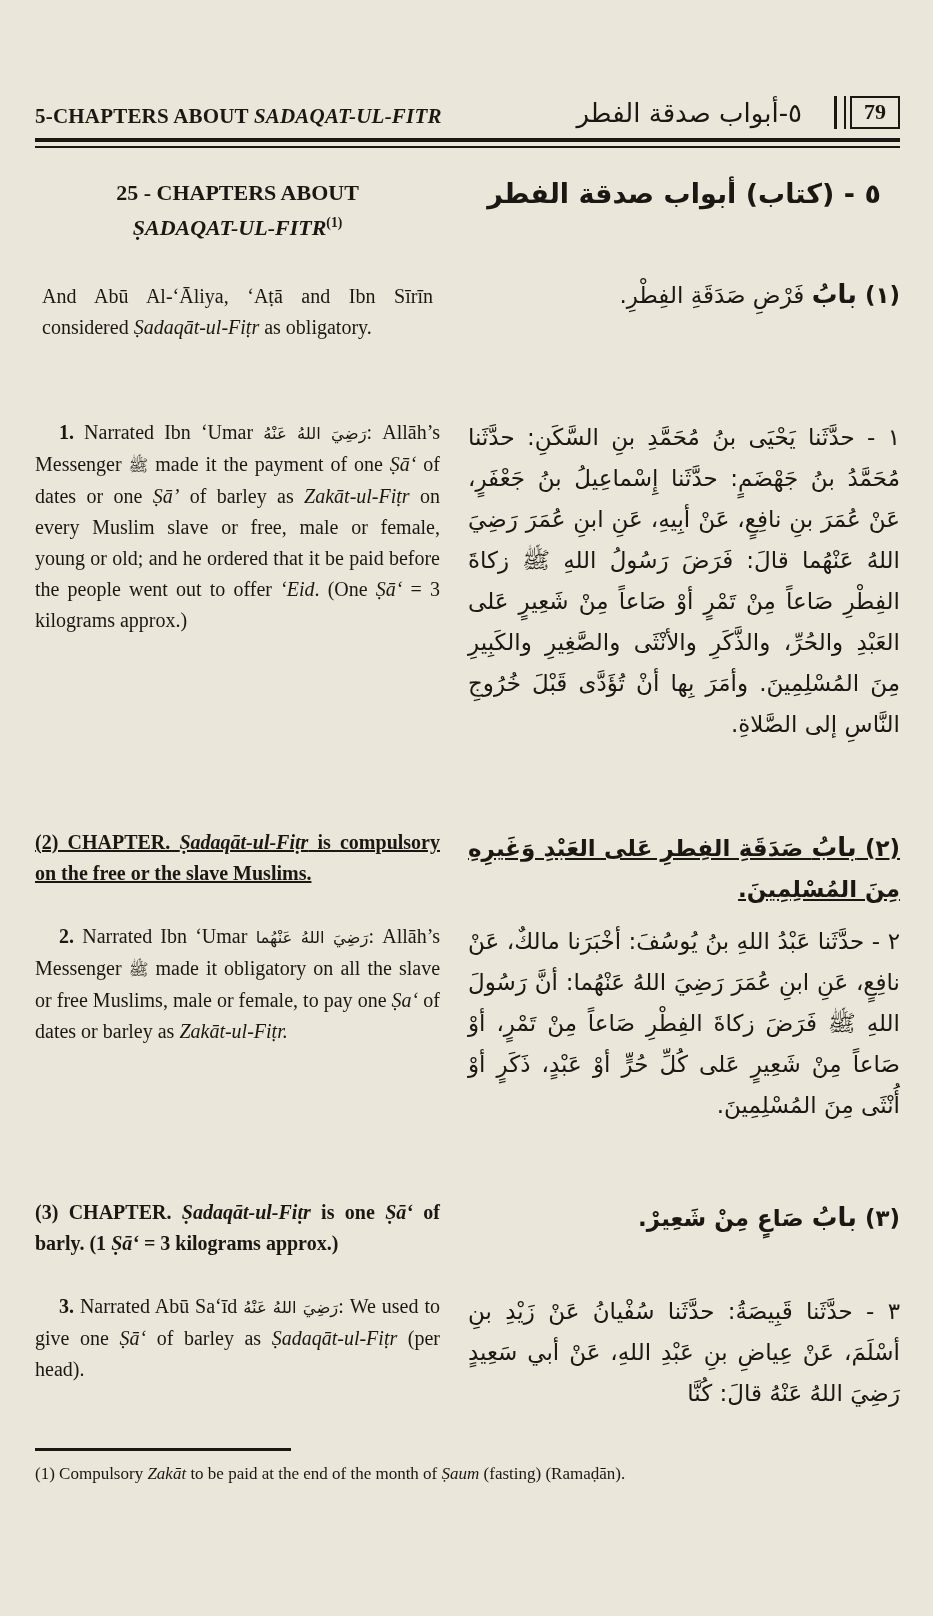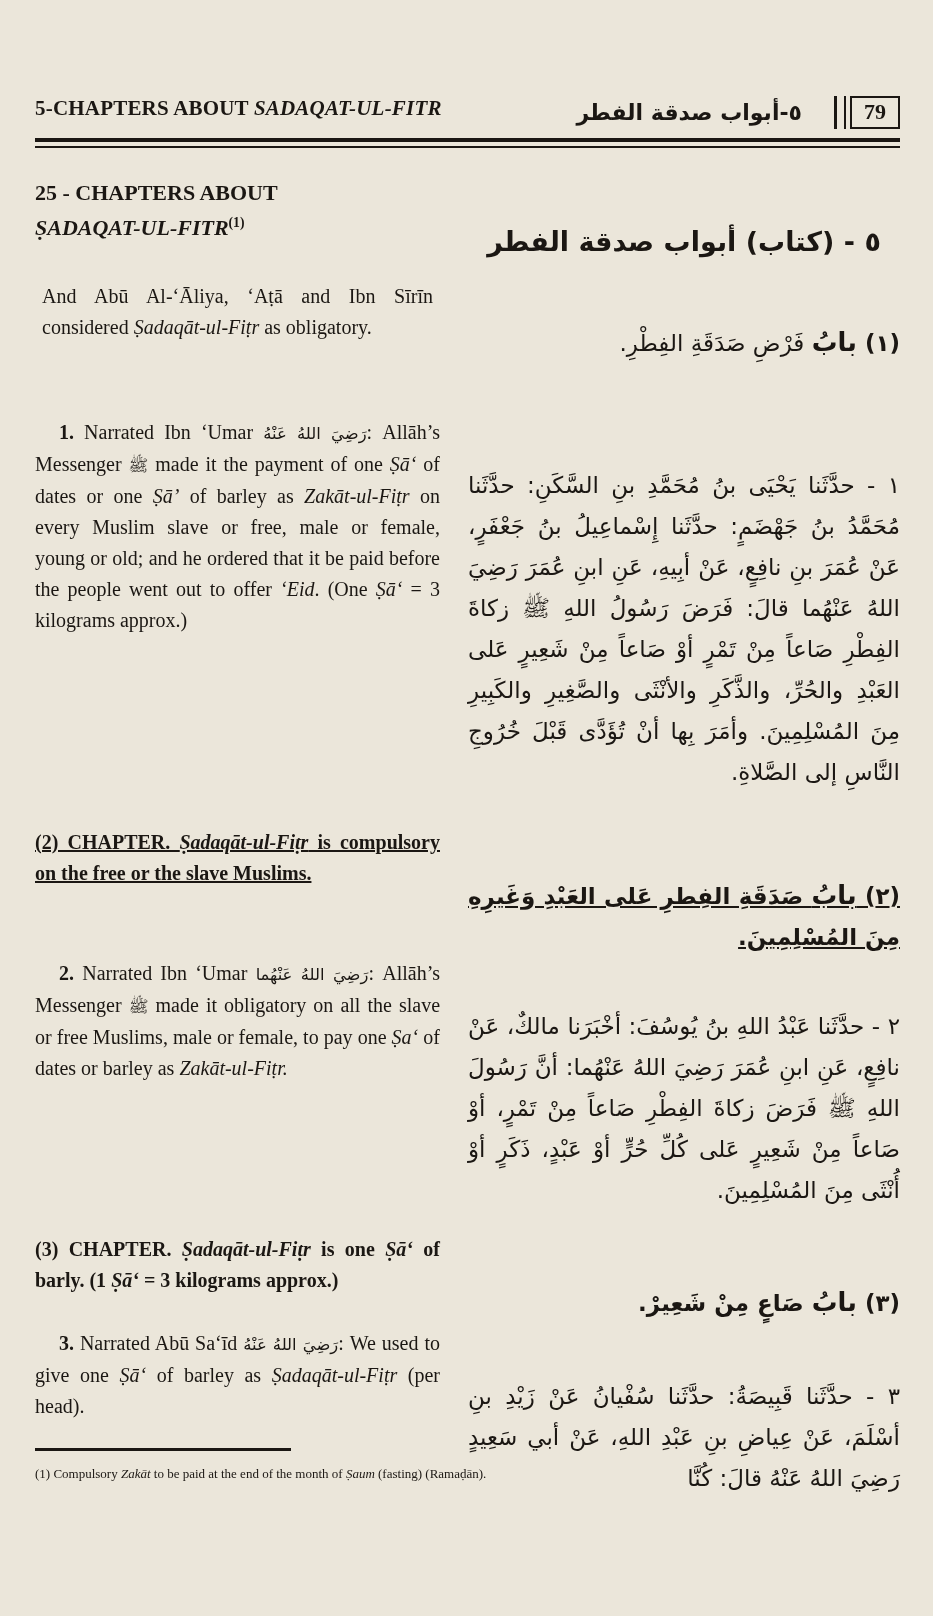--- a/index.html
+++ b/index.html
@@ -11,28 +11,28 @@
     background: #ebe6da;
     color: #1b1713;
     font-family: "Liberation Serif", "DejaVu Serif", serif;
     box-sizing: border-box;
     padding: 0 33px 0 35px;
     overflow: hidden;
   }
 
   
   .header { padding-top: 96px; }
-  .header-row { display: flex; justify-content: space-between; align-items: flex-start; }
+  .header-row { display: flex; justify-content: space-between; align-items: flex-end; }
   .header-left { font-size: 21px; font-weight: bold; letter-spacing: 0.2px; white-space: nowrap; }
   .header-right { display: flex; align-items: center; }
   .header-arabic {
     font-family: "DejaVu Sans", sans-serif;
     direction: rtl;
-    font-weight: bold;
-    font-size: 22px;
+    font-weight: normal;
+    font-size: 26px;
     white-space: nowrap;
   }
   .pagenum-wrap { display: flex; align-items: stretch; margin-left: 32px; }
   .pagenum-bars { width: 7px; border-left: 3px solid #1b1713; border-right: 2px solid #1b1713; margin-right: 4px; }
   .pagenum {
     border: 2px solid #1b1713;
     padding: 1px 12px 2px;
     font-weight: bold;
     font-size: 22px;
     line-height: 26px;
@@ -48,50 +48,49 @@
     align-items: start;
   }
   .row-title { min-height: 100px; }
   .row-ch1   { min-height: 143px; }
   .row-h1    { min-height: 410px; }
   .row-ch2   { min-height: 94px; text-decoration: underline; }
   .row-h2    { min-height: 276px; }
   .row-ch3   { min-height: 94px; }
 
   .col-en { font-size: 20px; line-height: 31px; text-align: justify; }
-  .en-title { font-weight: bold; font-size: 22px; line-height: 30px; margin: 4px 0 17px; }
+  .en-title { text-align: center; font-weight: bold; font-size: 22px; line-height: 30px; margin: 4px 0 17px; }
   .en-title .line { display: block; }
   .en-ch-heading { margin: 0; font-weight: bold; }
   .en-para { margin: 7px; }
   .en-hadith { margin: 0; text-indent: 24px; }
 
   .col-ar {
     direction: rtl;
     font-family: "DejaVu Sans", sans-serif;
     font-size: 23px;
     line-height: 41px;
     text-align: justify;
-    margin-top: 48px;
   }
   .ar-title { font-size: 27px; font-weight: bold; text-align: center; margin: 0; line-height: 40px; }
   .ar-bab { margin: 0; }
   .ar-para { margin: 0; }
 
   
   .seg-b  { font-weight: bold; }
   .seg-i  { font-style: italic; }
   .seg-bi { font-weight: bold; font-style: italic; }
   .seg-bl { font-weight: bold; font-size: 1.12em; }
   .seg-ar { font-family: "DejaVu Sans", sans-serif; font-size: 0.82em; }
   .seg-sup { vertical-align: super; font-size: 0.62em; font-style: normal; }
 
   
   .footer { position: absolute; top: 1448px; left: 35px; right: 33px; }
   .footnote-rule { width: 256px; border-top: 3px solid #1b1713; margin-bottom: 10px; }
-  .footnote { margin: 0; font-size: 13px; line-height: 26px; }
+  .footnote { margin: 0; font-size: 17px; line-height: 26px; }
 </style>
 </head>
 <body>
 
 <div class="page">
 
   <div class="header">
     <div class="header-row">
       <div class="header-left"><span class="seg-b">5-CHAPTERS ABOUT </span><span class="seg-bi">SADAQAT-UL-FITR</span></div>
       <div class="header-right">

